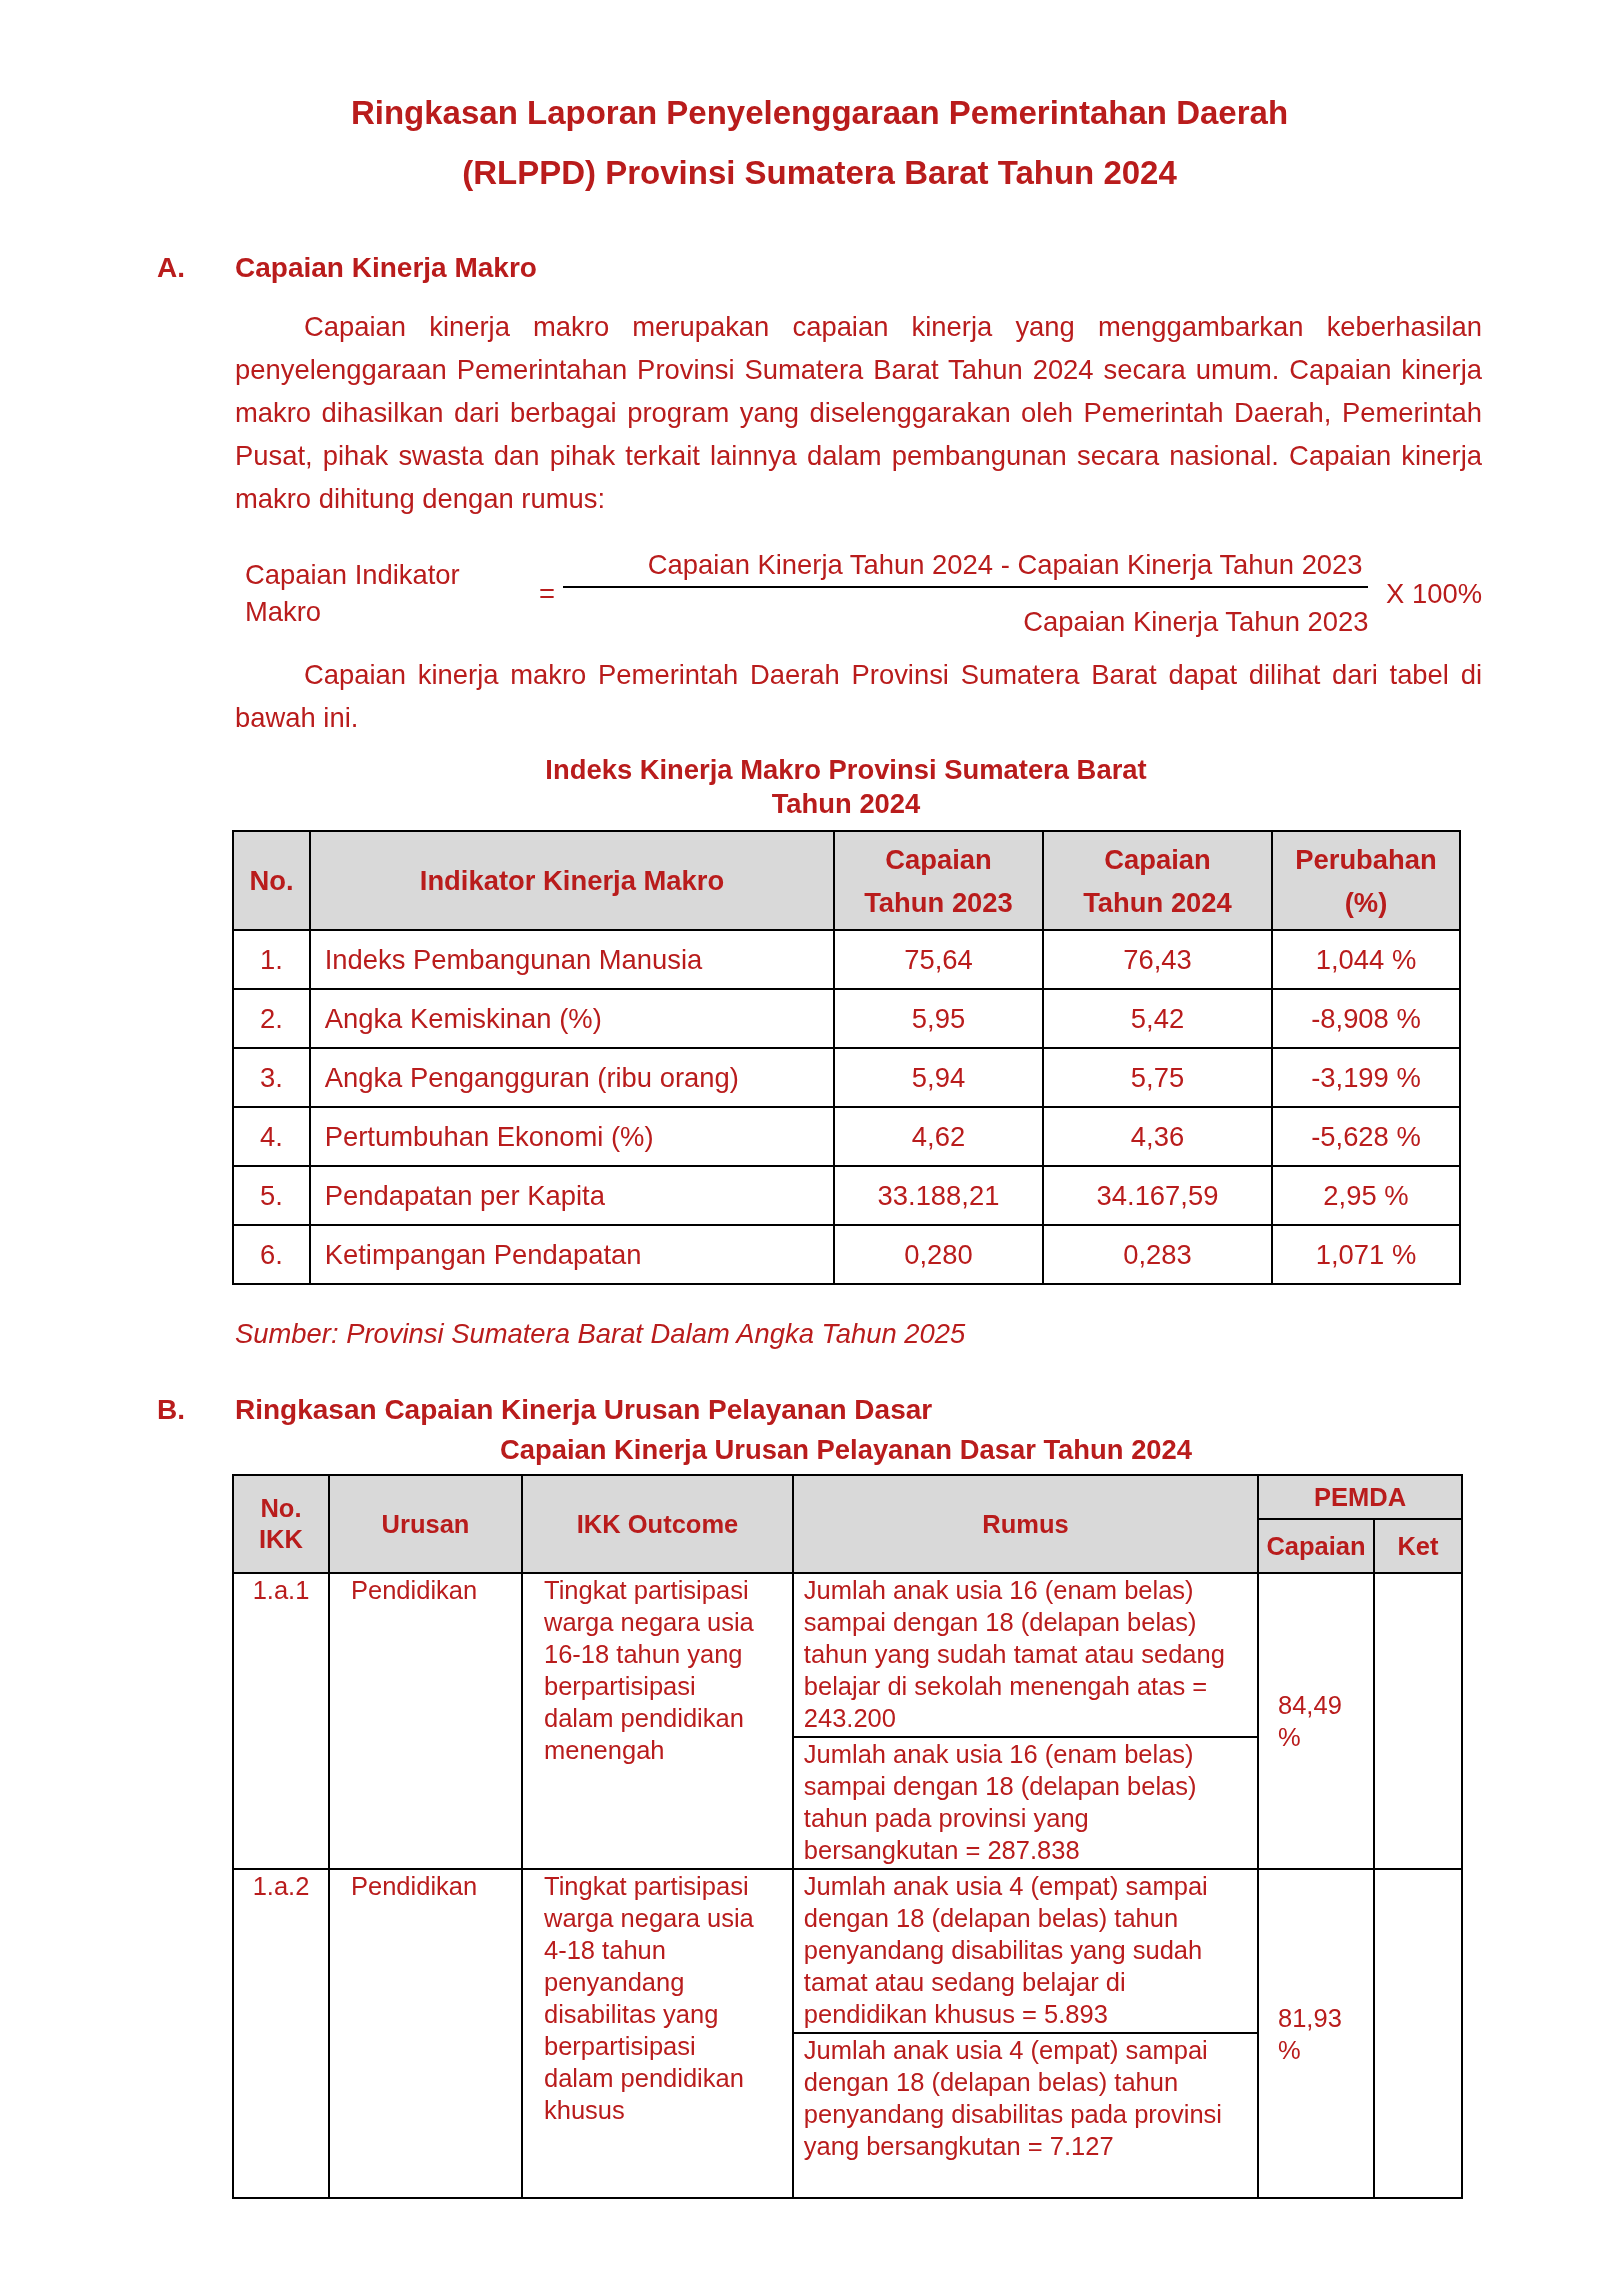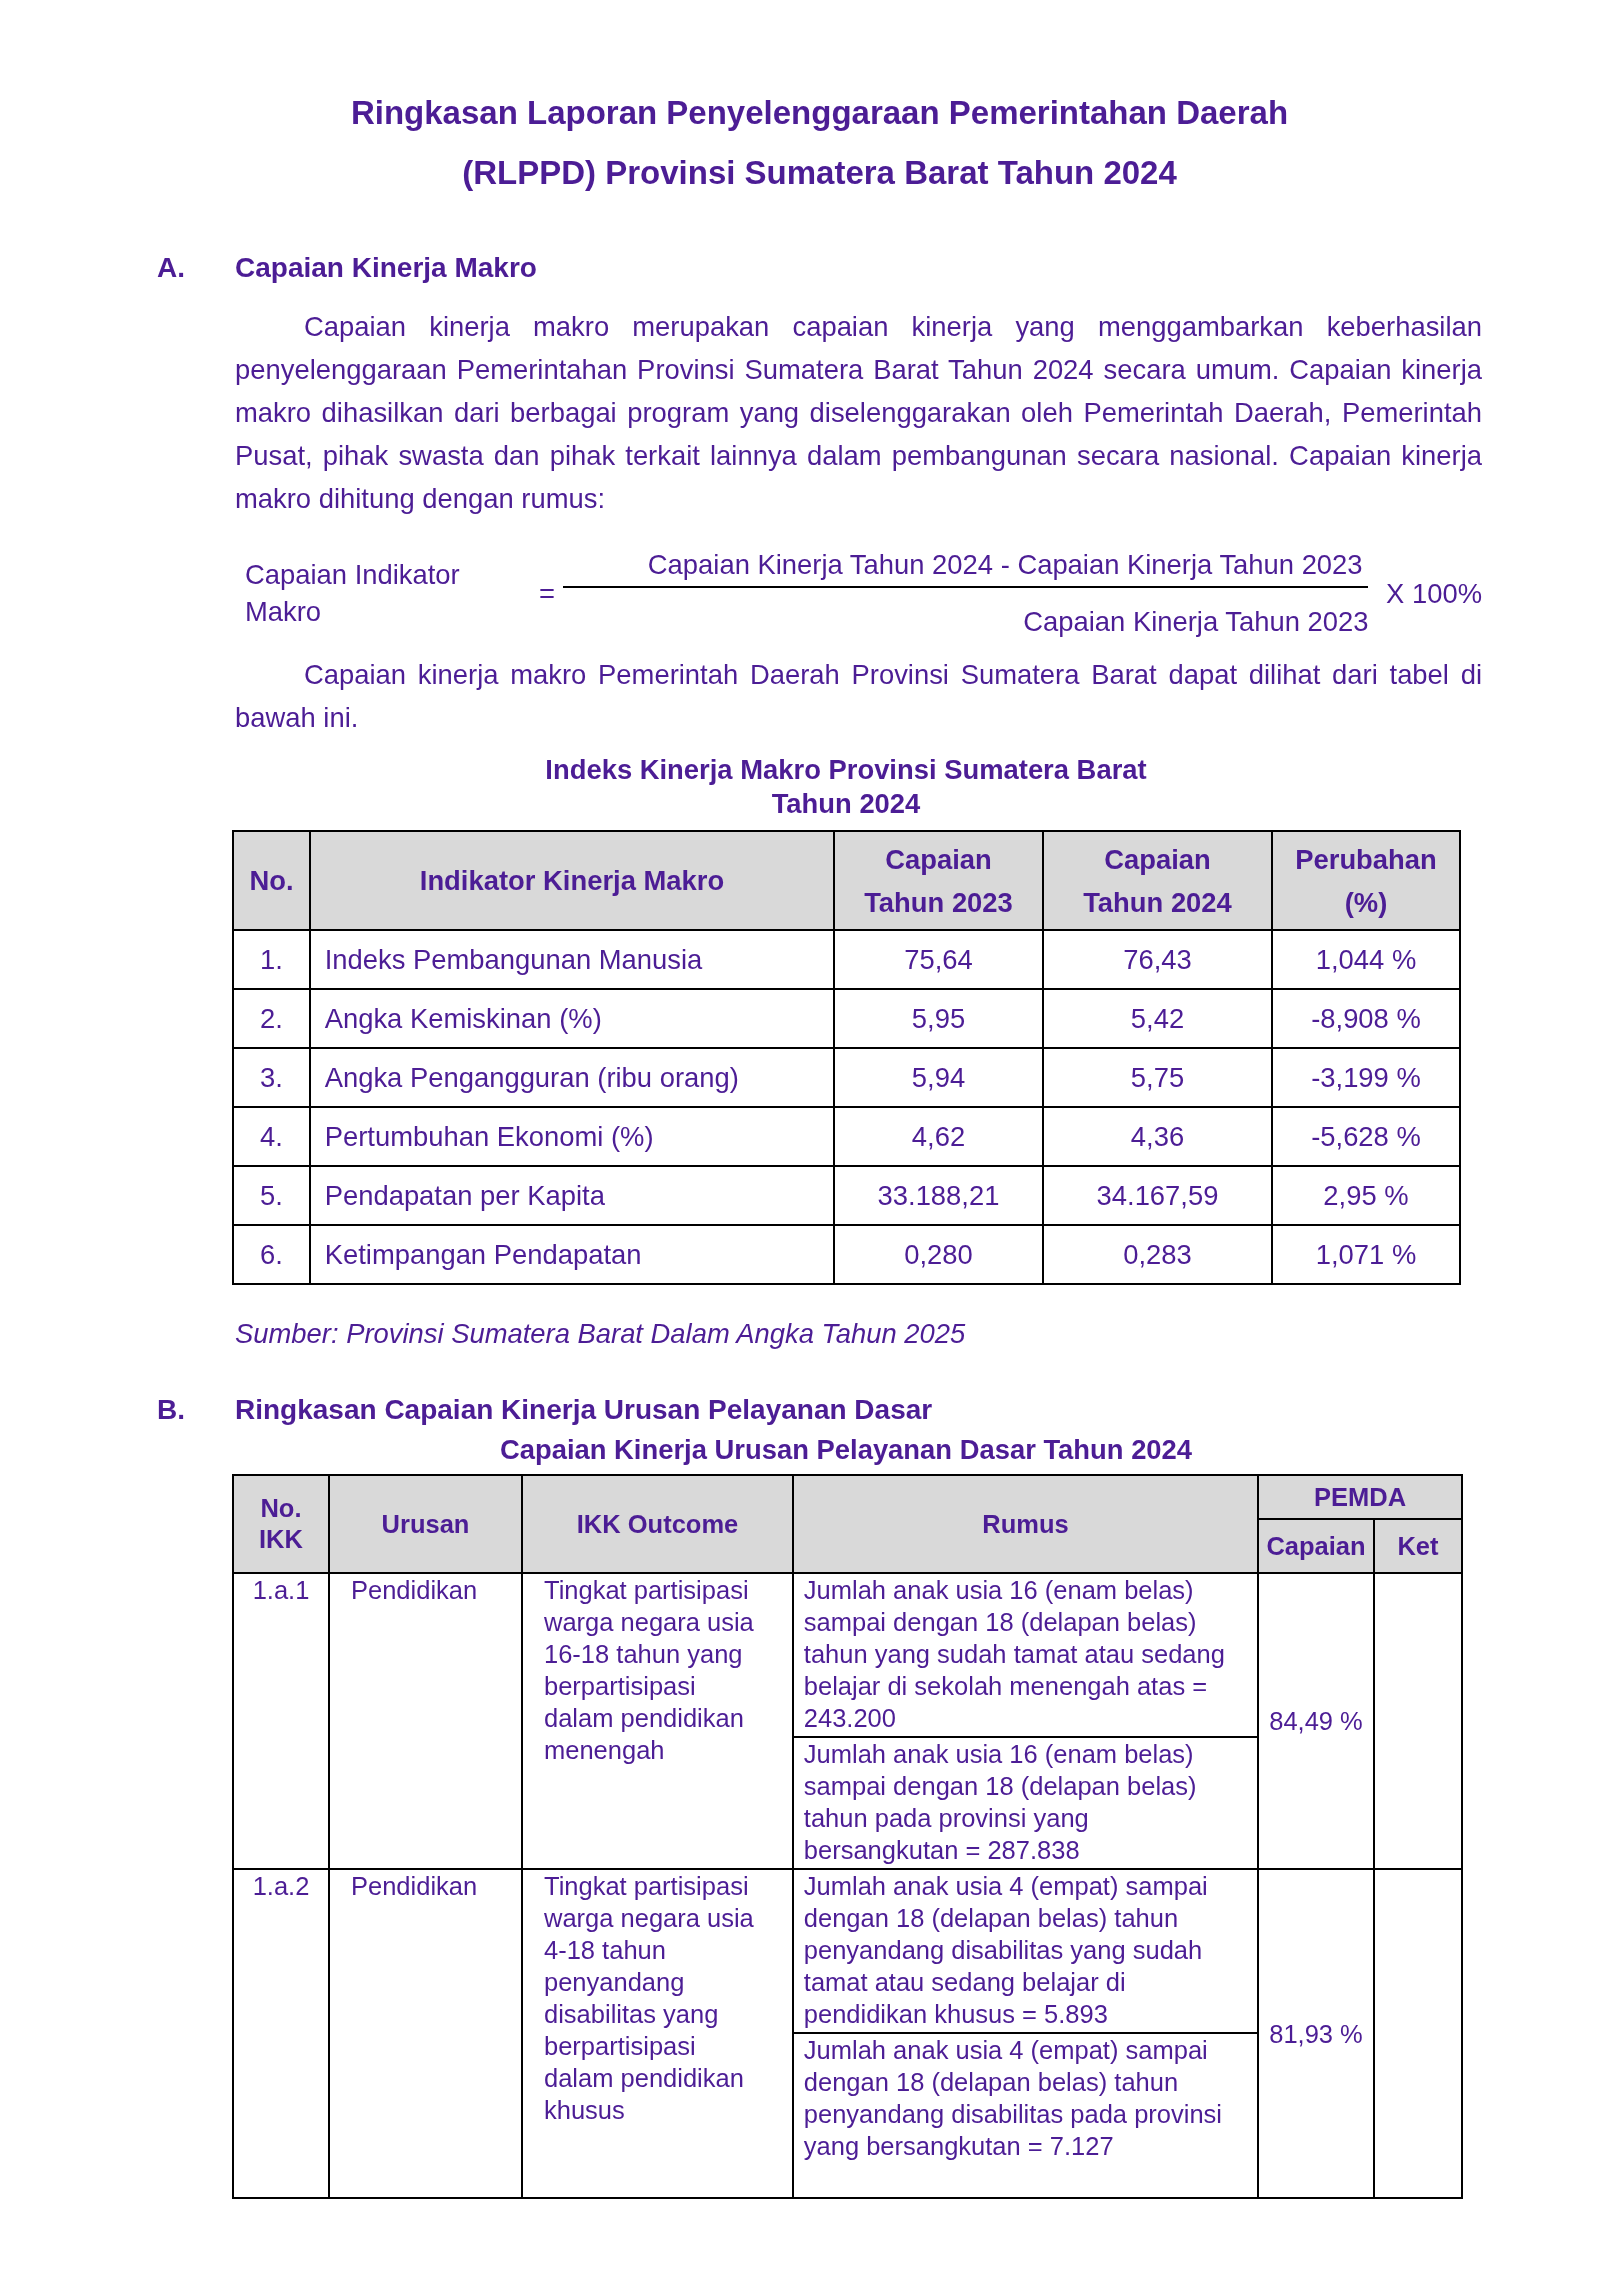--- a/index.html
+++ b/index.html
@@ -2,21 +2,21 @@
 <html><head>
 <meta charset="utf-8">
 <style>
   * { margin: 0; padding: 0; box-sizing: border-box; }
   html, body { background: #9e9e9e; }
   .page {
     width: 1621px;
     height: 2293px;
     margin: 0 auto;
     background: #ffffff;
-    color: #4c1d95;
+    color: #b91c1c;
     font-family: "Liberation Sans", "DejaVu Sans", sans-serif;
     font-size: 27.4px;
     padding: 0 139px 0 157px;
     overflow: hidden;
   }
 
   .doc-title {
     padding-top: 83px;
     font-size: 33px;
     font-weight: bold;
@@ -108,22 +108,22 @@
     text-align: left;
     line-height: 32px;
     padding: 0 21px;
   }
   .service-table td.no-ikk { text-align: center; padding: 0 3.9px; }
   .service-table td.rumus { padding: 0; }
   .rumus-num { border-bottom: 2px solid #000; padding: 0 9.8px 2px 9.8px; }
   .rumus-den { padding: 0 9.8px 2px 9.8px; }
   .service-table td.capaian {
     vertical-align: middle;
-    text-align: center;
-    padding: 0 4px;
+    text-align: left;
+    padding: 0 19px;
   }
   .service-table tr.row-a { height: 290px; }
   .service-table tr.row-b { height: 329px; }
 </style>
 </head>
 <body>
 
 <div class="page">
 
   <h1 class="doc-title">Ringkasan Laporan Penyelenggaraan Pemerintahan Daerah

